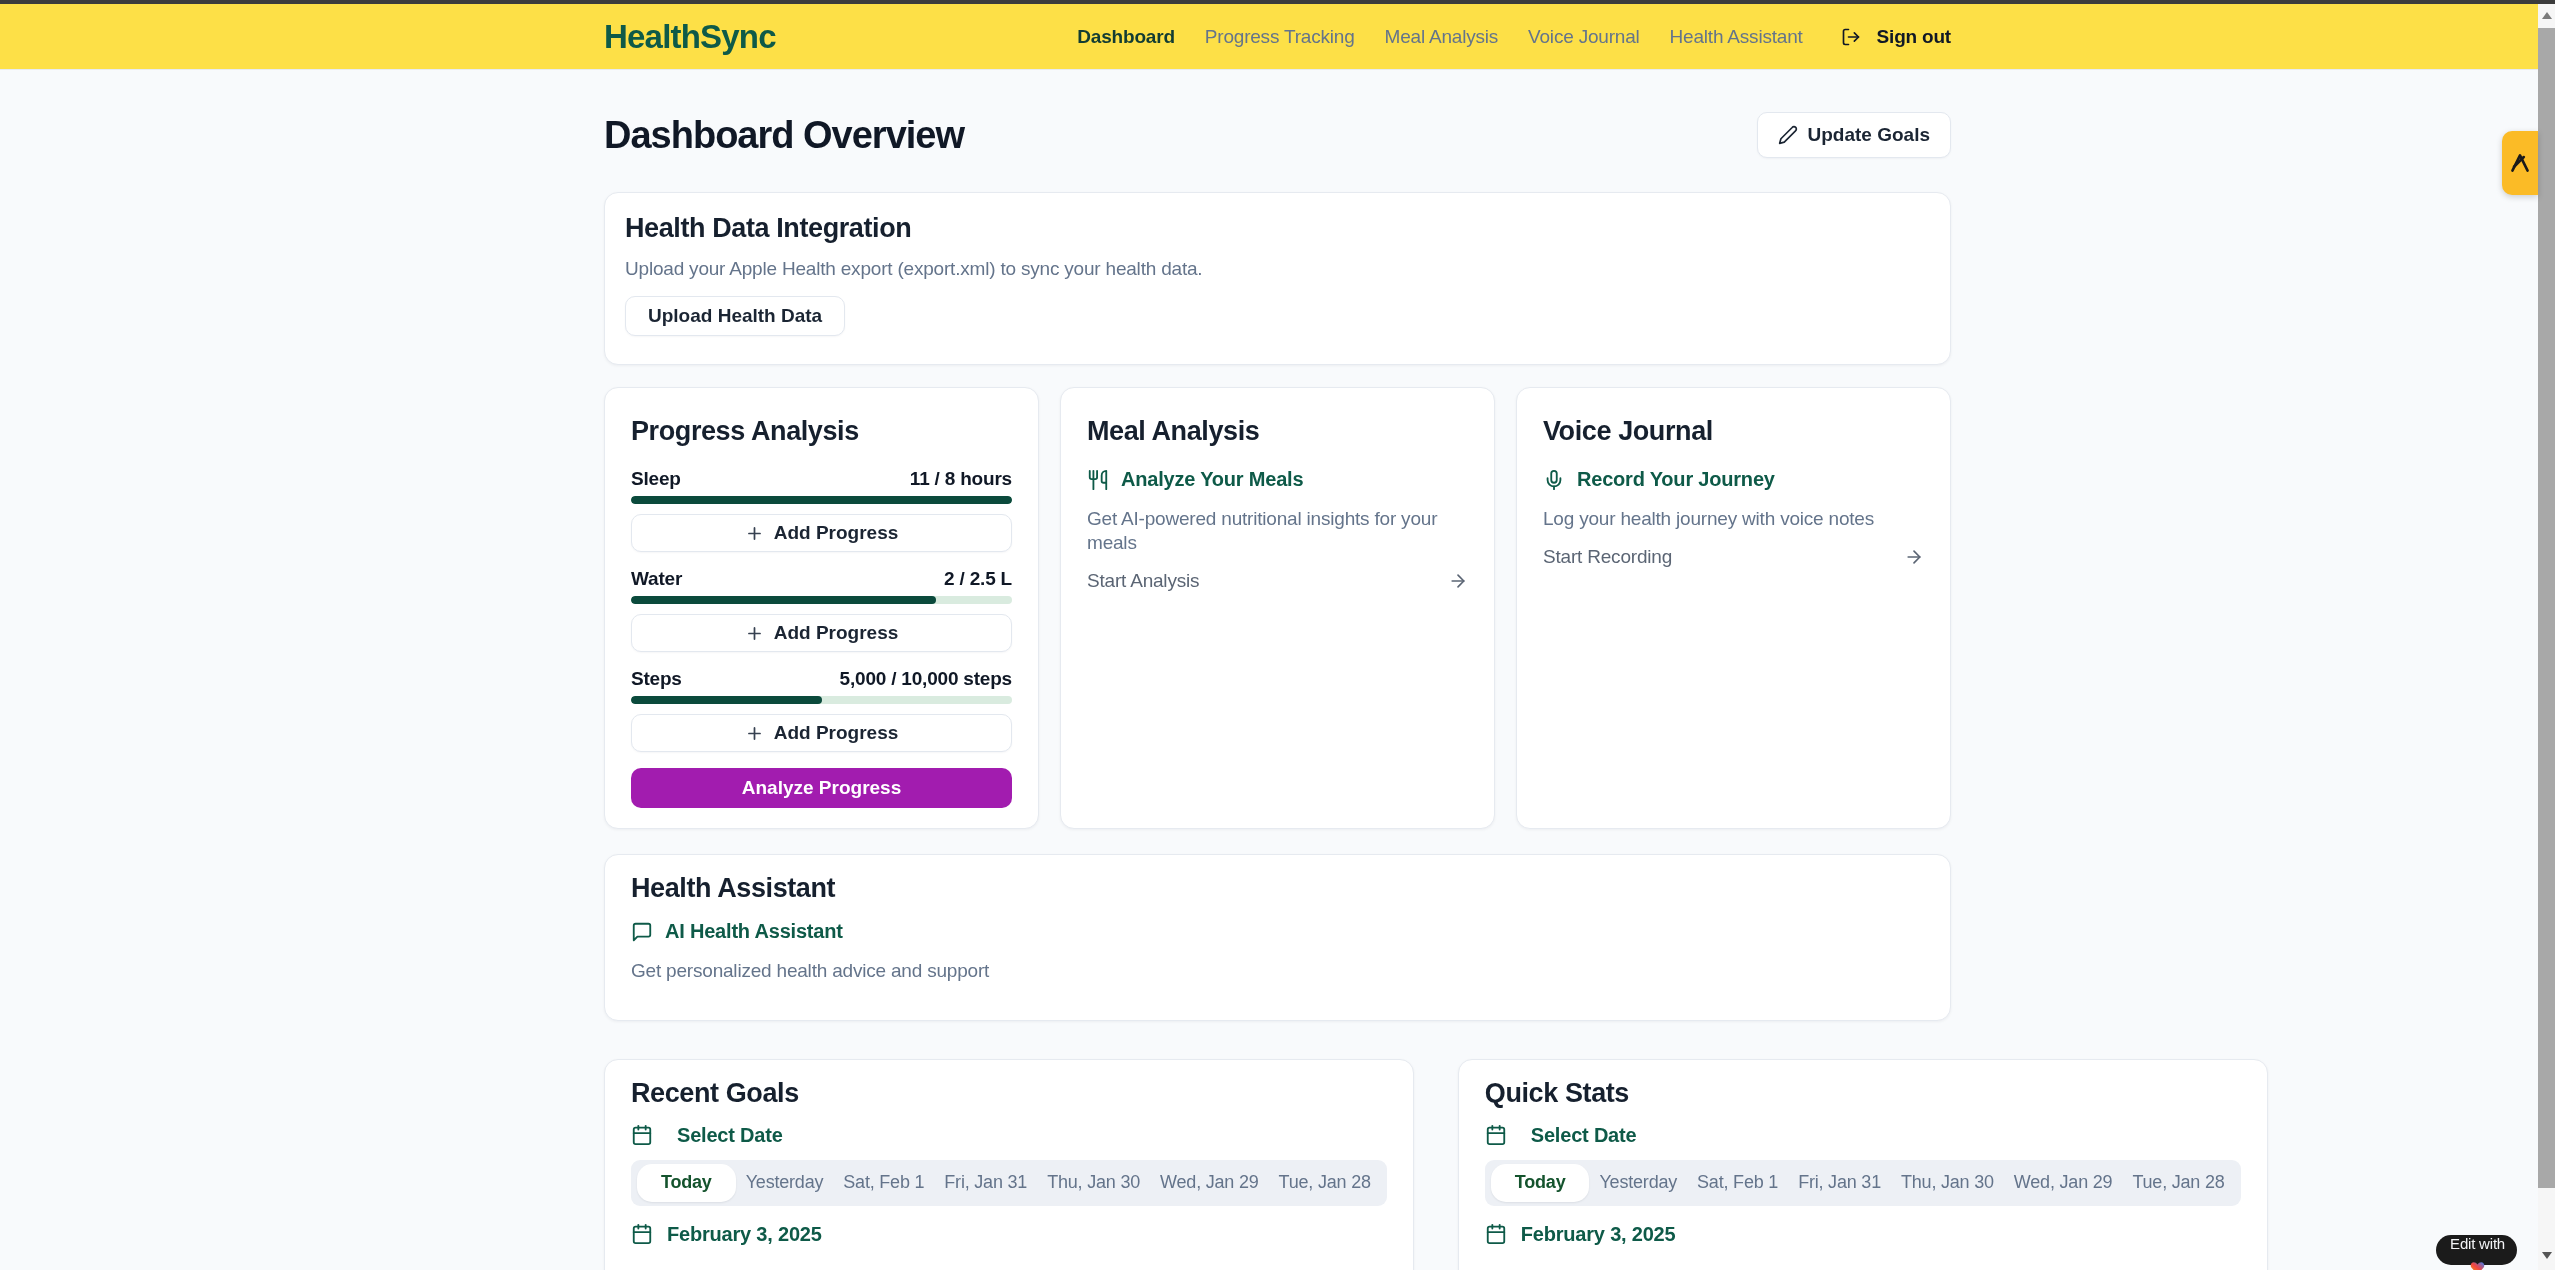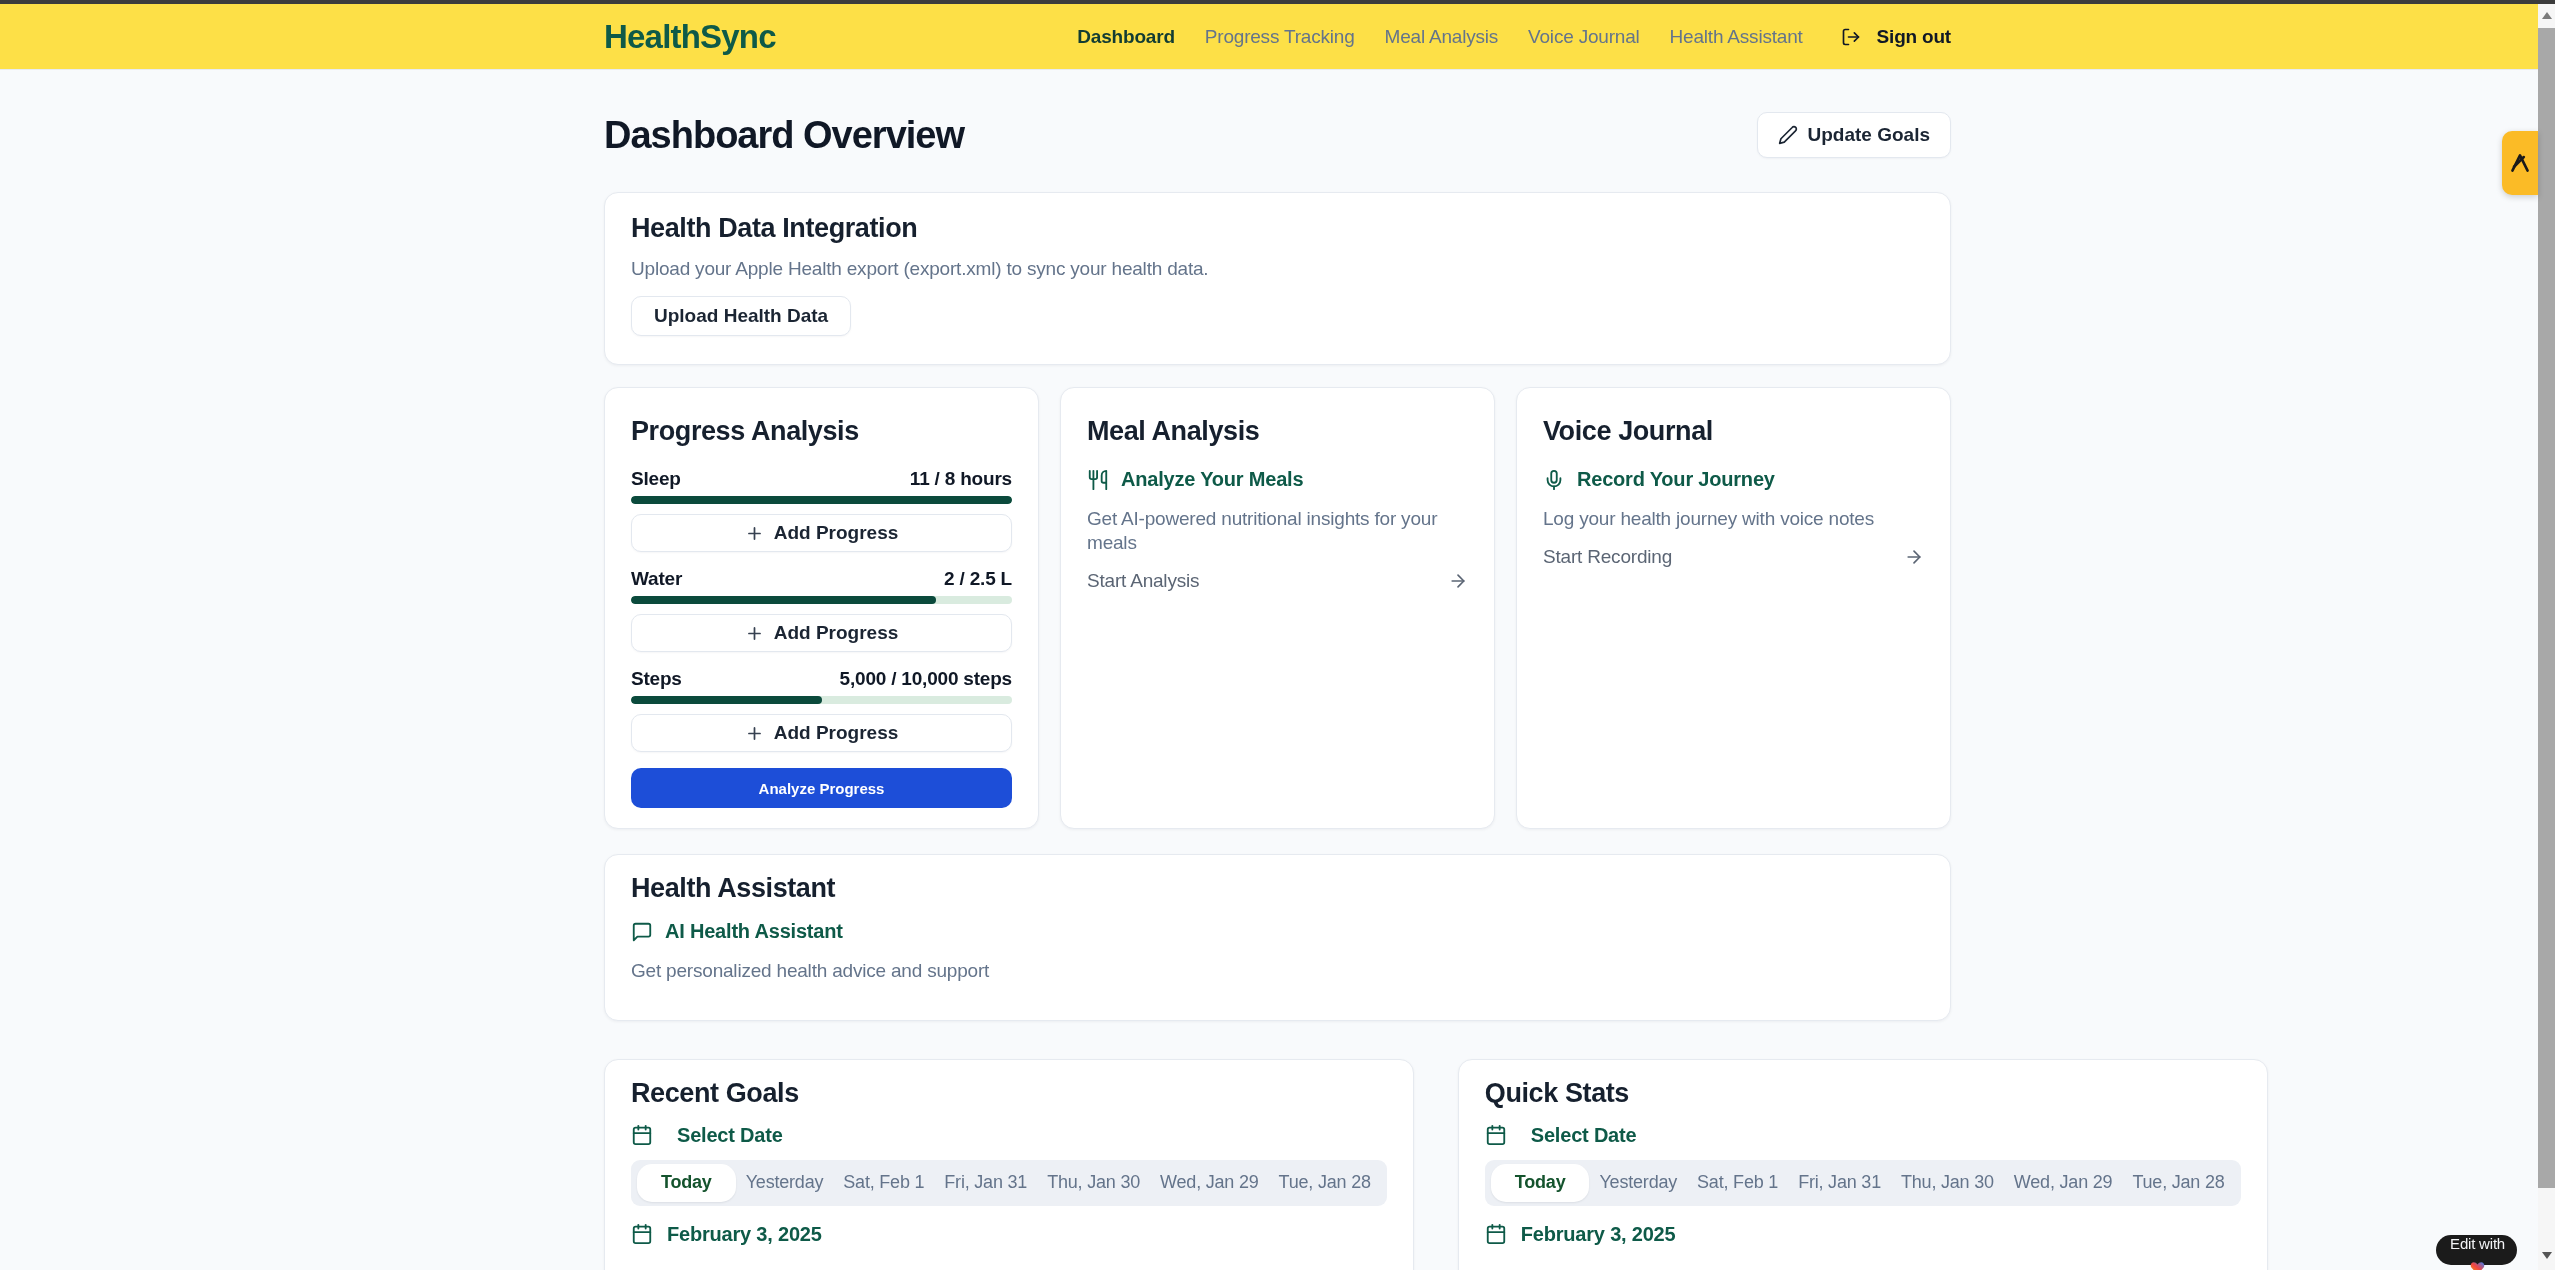--- a/index.html
+++ b/index.html
@@ -31,39 +31,39 @@
 
   .btn { display:inline-flex; align-items:center; justify-content:center; gap:10px; background:#ffffff;
          border:1px solid #e3e8ef; border-radius:10px; font-size:19px; font-weight:600; color:#1b2533;
          cursor:pointer; box-shadow:0 1px 2px rgba(16,24,40,.04); }
   .btn-update { height:46px; padding:0 20px; }
 
   .card { background:#ffffff; border:1px solid #e6eaf0; border-radius:14px; box-shadow:0 1px 3px rgba(16,24,40,.05); }
   .card h2 { font-size:27px; font-weight:600; letter-spacing:-0.4px; color:#16202e; }
 
   
-  .integration { padding:20px 26px 28px; margin-bottom:22px; }
+  .integration { padding:20px 20px 28px; margin-bottom:22px; }
   .integration h2 { margin-bottom:14px; }
   .integration .desc { font-size:19px; color:#64748b; margin-bottom:16px; }
   .btn-upload { height:40px; padding:0 22px; }
 
   
   .grid3 { display:grid; grid-template-columns:repeat(3,1fr); gap:21px; margin-bottom:25px; }
   .grid3 .card { padding:28px 26px 20px; display:flex; flex-direction:column; }
   .grid3 h2 { margin-bottom:21px; }
 
   .metric { margin-bottom:16px; }
   .metric-row { display:flex; align-items:center; justify-content:space-between; margin-bottom:6px; }
   .metric-label, .metric-value { font-size:19px; font-weight:600; color:#101826; }
   .bar { height:8px; border-radius:4px; background:#d9ebdf; overflow:hidden; margin-bottom:10px; }
   .bar-fill { height:100%; background:#0b4a3c; border-radius:4px; }
   .btn-add { height:38px; width:100%; }
   .plus-icon { color:#374151; }
-  .btn-analyze { margin-top:auto; height:40px; width:100%; border:none; border-radius:10px; background:#1d4ed8;
-                 color:#ffffff; font-size:15px; font-weight:600; display:flex; align-items:center; justify-content:center; cursor:pointer; }
+  .btn-analyze { margin-top:auto; height:40px; width:100%; border:none; border-radius:10px; background:#a21caf;
+                 color:#ffffff; font-size:19px; font-weight:600; display:flex; align-items:center; justify-content:center; cursor:pointer; }
 
   .feature-link { display:flex; align-items:center; gap:12px; color:#0e5a48; font-size:20px; font-weight:600; margin-bottom:16px; cursor:pointer; }
   .feature-desc { font-size:19px; color:#64748b; margin-bottom:15px; line-height:1.25; }
   .feature-action { display:flex; align-items:center; justify-content:space-between; font-size:19px; color:#5b6574; cursor:pointer; }
   .feature-action svg { color:#5b6574; }
 
   
   .assistant { padding:18px 26px 22px; margin-bottom:38px; }
   .assistant h2 { margin-bottom:16px; }
 

